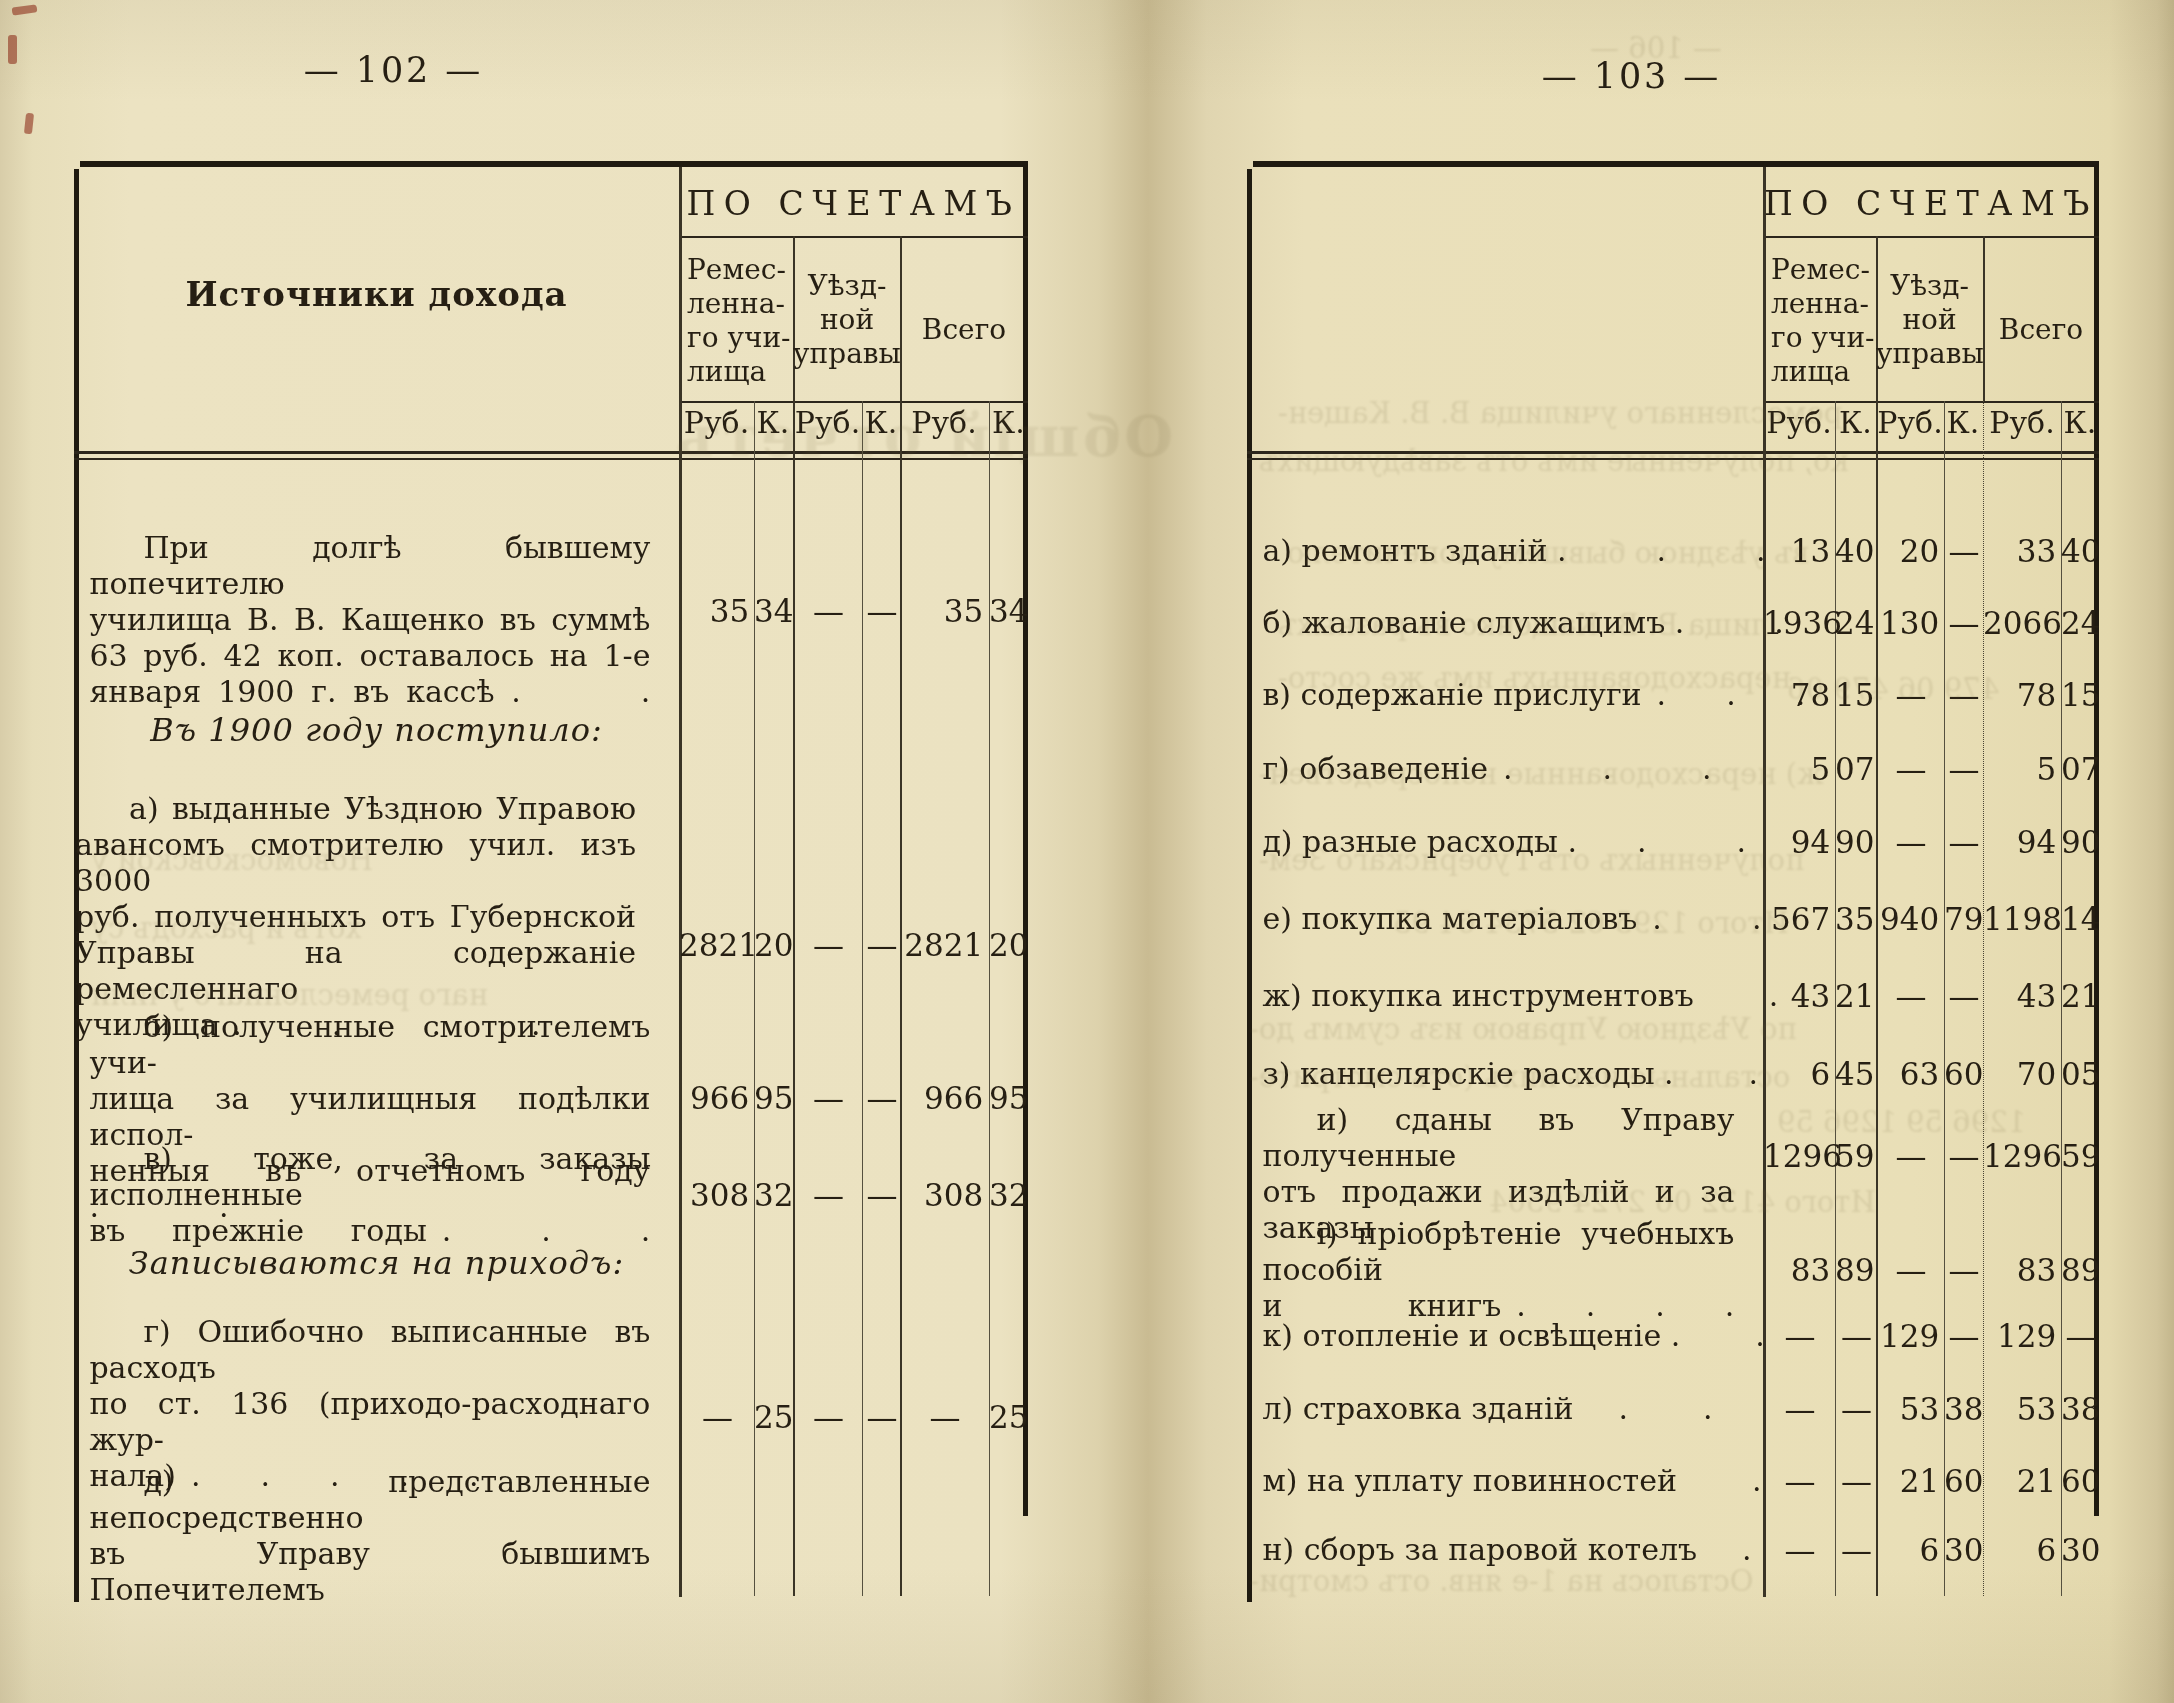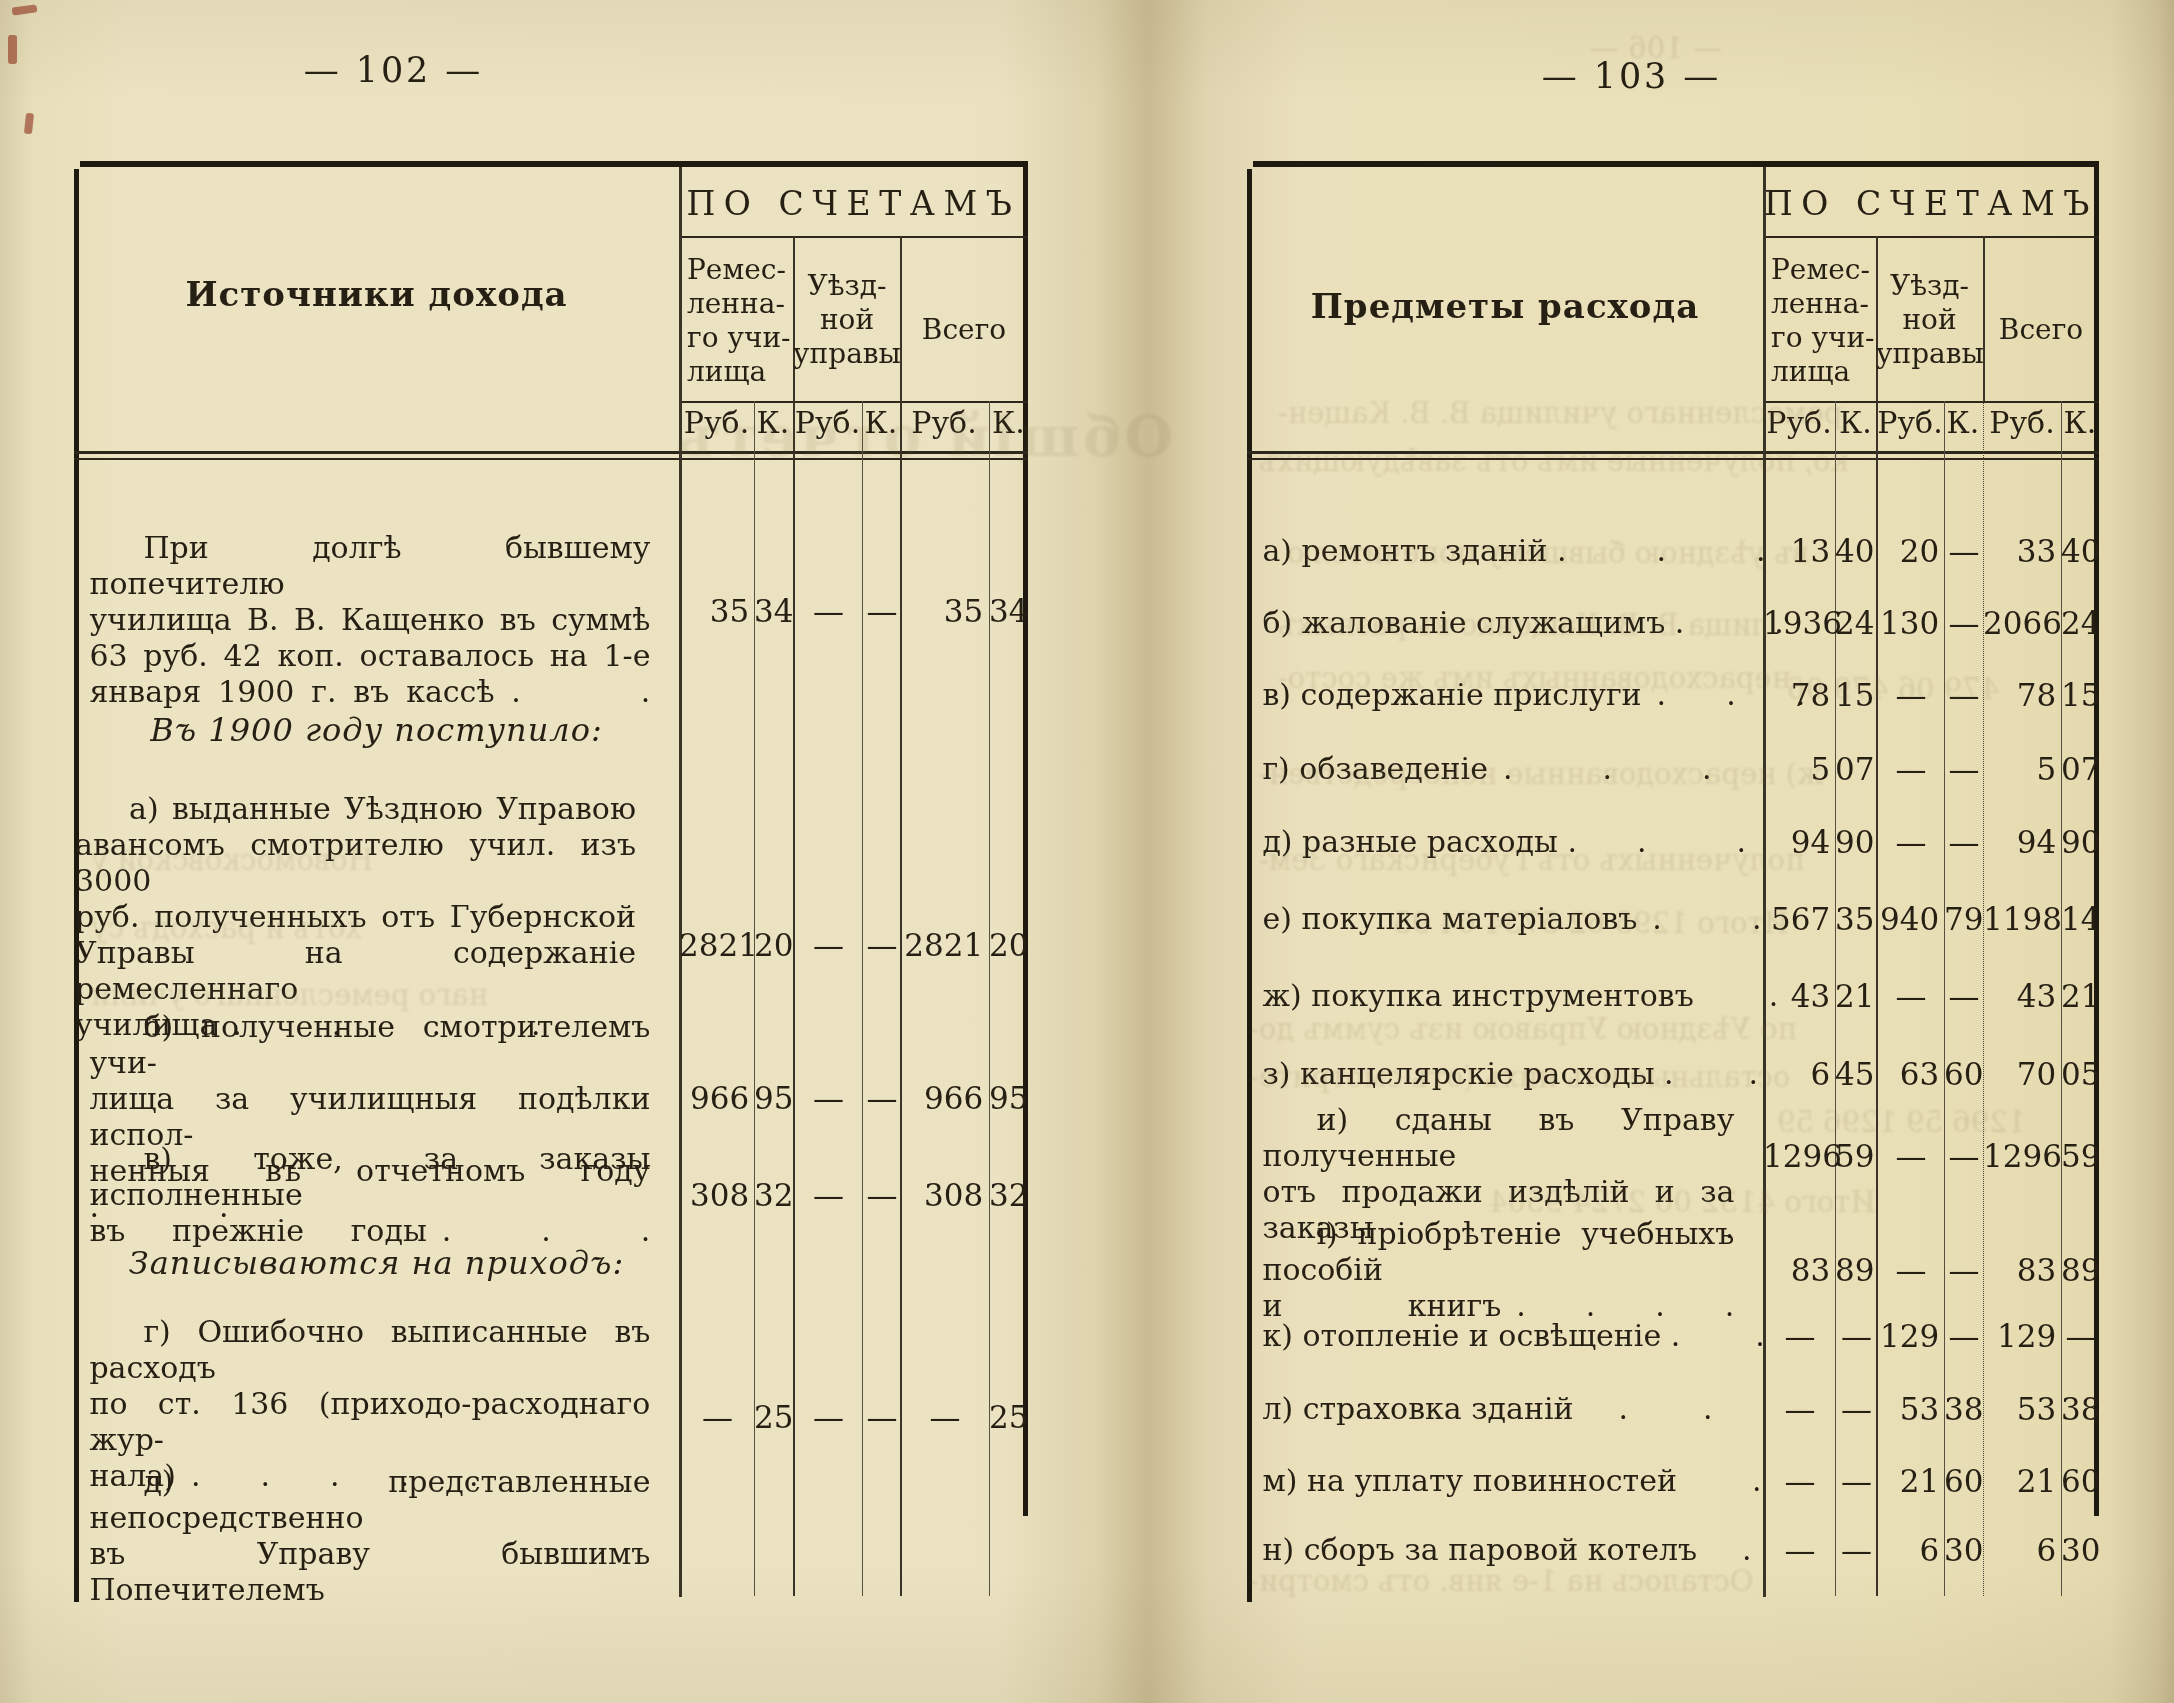--- a/index.html
+++ b/index.html
@@ -160,21 +160,20 @@
     </div>
     <div class="row" style="top:1303px;height:71px;">
       <div class="lbl just" style="position:absolute;left:15.4px;top:0;width:561px;">
         <div class="ln ind">д) представленные непосредственно</div>
         <div class="ln">въ Управу бывшимъ Попечителемъ</div>
       </div>
     </div>
   </div>
 
 <div id="right-table" class="table" style="left:1247px;top:161px;width:852px;height:1441px;">
-  <div class="title" style="left:0;top:125px;width:516px;">Предметы расхода</div>
   <div class="accounts" style="left:516px;top:23px;width:336px;">ПО СЧЕТАМЪ</div>
 <div class="border" style="left:5.8px;top:0;width:846px;height:5.8px;"></div>
     <div class="border" style="left:0;top:7.7px;width:4.8px;height:1433px;"></div>
     <div class="border" style="left:847px;top:1.9px;width:4.8px;height:1353px;"></div>
     <div class="hline" style="left:516px;top:75px;width:336px;"></div>
     <div class="hline" style="left:516px;top:240px;width:336px;"></div>
     <div class="hline" style="left:0;top:290px;width:852px;height:2.9px;"></div>
     <div class="hline" style="left:0;top:297px;width:852px;"></div>
     <div class="vline" style="left:516px;top:5.8px;width:2.9px;height:1430px;"></div>
     <div class="vline" style="left:629px;top:75px;height:1360px;"></div>

